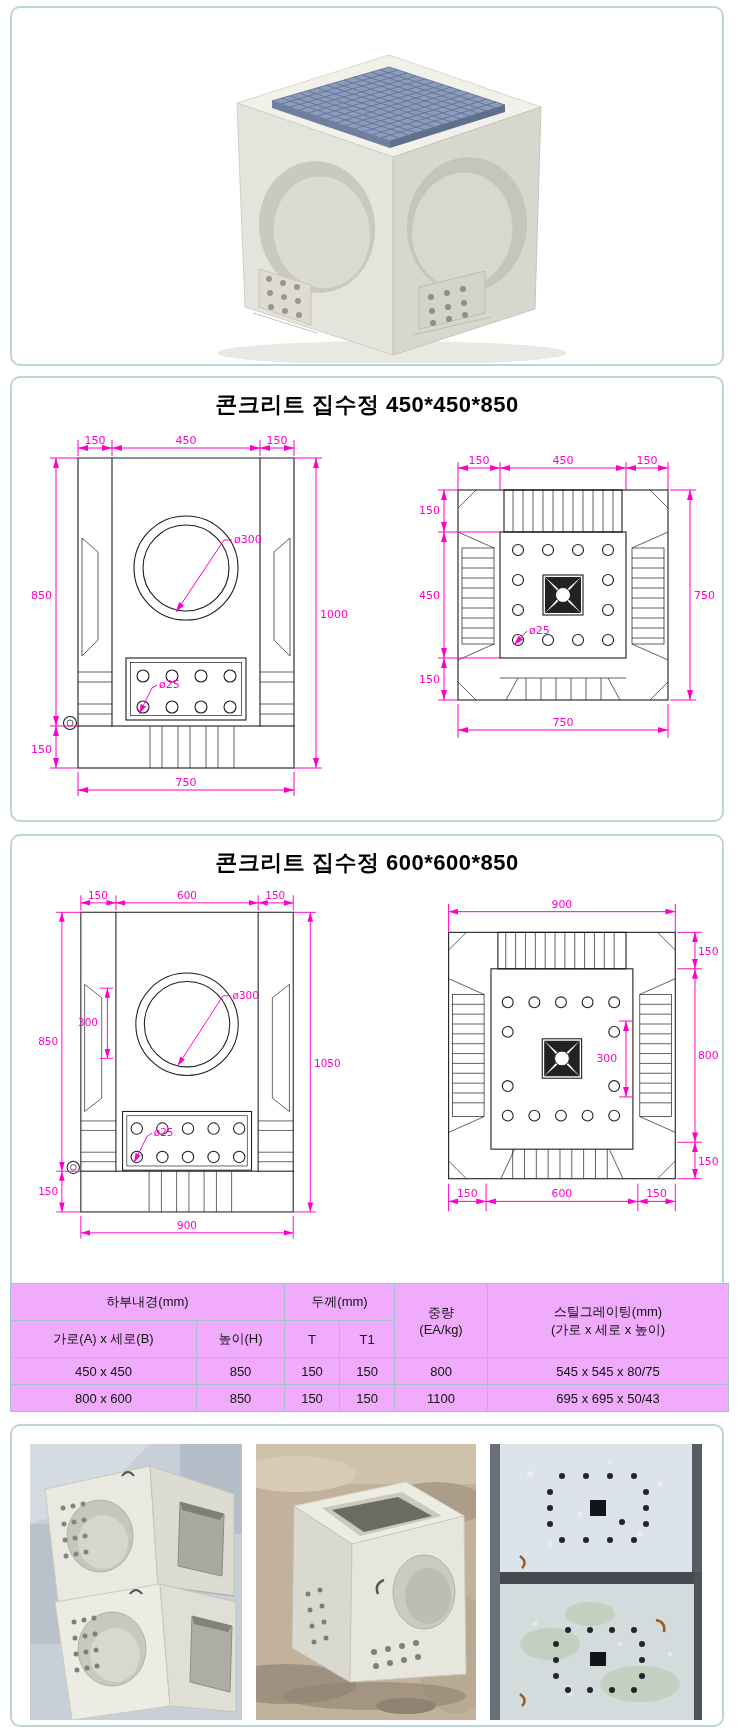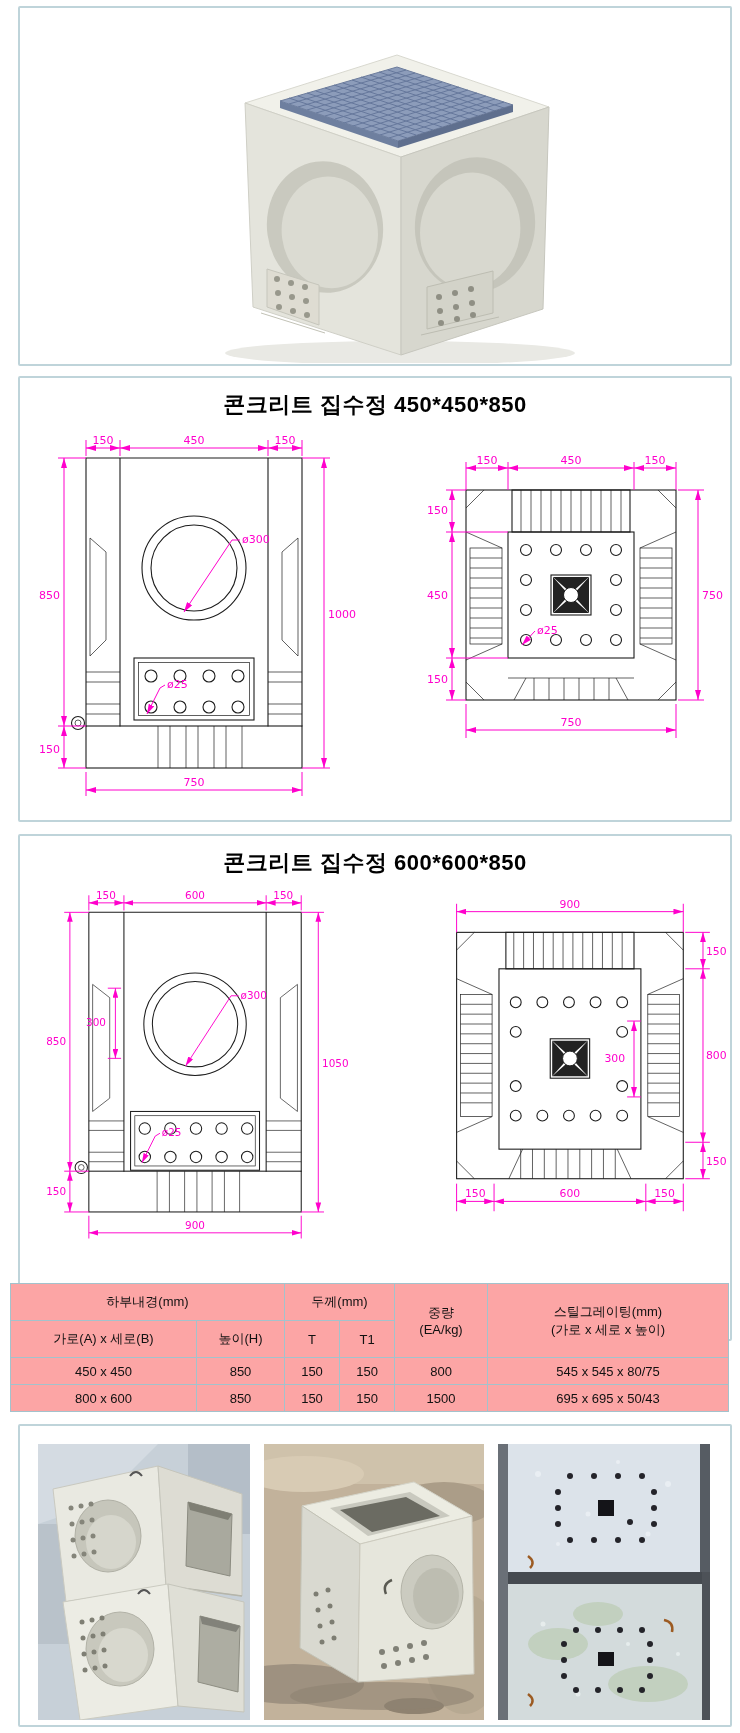--- a/index.html
+++ b/index.html
@@ -1,30 +1,30 @@
 <!DOCTYPE html>
 <html><head>
 <meta charset="utf-8">
 <style>
   html,body{margin:0;padding:0;background:#fff;}
   body{position:relative;width:740px;height:1733px;font-family:"Liberation Sans",sans-serif;color:#111;}
-  .panel{position:absolute;left:18px;width:714px;background:#fff;border:2px solid #bfd4da;border-radius:2px;box-sizing:border-box;overflow:hidden;}
+  .panel{position:absolute;left:10px;width:714px;background:#fff;border:2px solid #bfd4da;border-radius:10px;box-sizing:border-box;overflow:hidden;}
   #panel-render{top:6px;height:360px;}
   #panel-d450{top:376px;height:446px;}
   #panel-d600{top:834px;height:507px;}
   #panel-photos{top:1424px;height:303px;}
   .dtitle{margin:12px 0 0;text-align:center;font-size:22px;font-weight:bold;letter-spacing:.5px;color:#000;}
   .drawing{position:absolute;}
   .cad{stroke:#1c1c1c;stroke-width:1.1;fill:none;stroke-linecap:square;}
   .cadthin{stroke:#1c1c1c;stroke-width:.7;fill:none;}
   .hole{fill:#fff;stroke:#1c1c1c;stroke-width:1.1;}
   .dimline{stroke:#ff00cc;stroke-width:1;fill:none;}
   .dim{fill:#ff00cc;font-size:11px;font-family:"DejaVu Sans",sans-serif;}
   .dark{fill:#222;}
-  table#spec-table{position:absolute;left:10px;top:1283px;width:718px;border-collapse:collapse;background:#fca5a5;table-layout:fixed;}
+  table#spec-table{position:absolute;left:10px;top:1283px;width:718px;border-collapse:collapse;background:#f0abfc;table-layout:fixed;}
   #spec-table th,#spec-table td{border:1px solid #a3c2cc;text-align:center;vertical-align:middle;font-size:13px;font-weight:normal;padding:0;color:#111;}
   #spec-table .r1{height:37px;} #spec-table .r2{height:37px;margin-left:20px;} #spec-table .rd{height:27px;}
   .photo{position:absolute;top:18px;height:276px;}
   #photo1{left:18px;width:212px;} #photo2{left:244px;width:220px;} #photo3{left:478px;width:212px;}
 </style>
 </head>
 <body>
 
 <div class="panel" id="panel-render">
   <svg width="460" height="352" viewBox="0 0 460 352" style="position:absolute;left:125px;top:3px;">
@@ -358,21 +358,21 @@
     <td>150</td>
     <td>150</td>
     <td>800</td>
     <td>545 x 545 x 80/75</td>
   </tr>
   <tr class="rd">
     <td>800 x 600</td>
     <td>850</td>
     <td>150</td>
     <td>150</td>
-    <td>1500</td>
+    <td>1100</td>
     <td>695 x 695 x 50/43</td>
   </tr>
 </tbody>
   </table>
 
 <div class="panel" id="panel-photos">
 
   <svg class="photo" id="photo1" viewBox="0 0 212 276">
     <rect width="212" height="276" fill="#c7d0d8"></rect>
     <polygon points="0,0 120,0 60,60 0,80" fill="#d4dbe2"></polygon>

